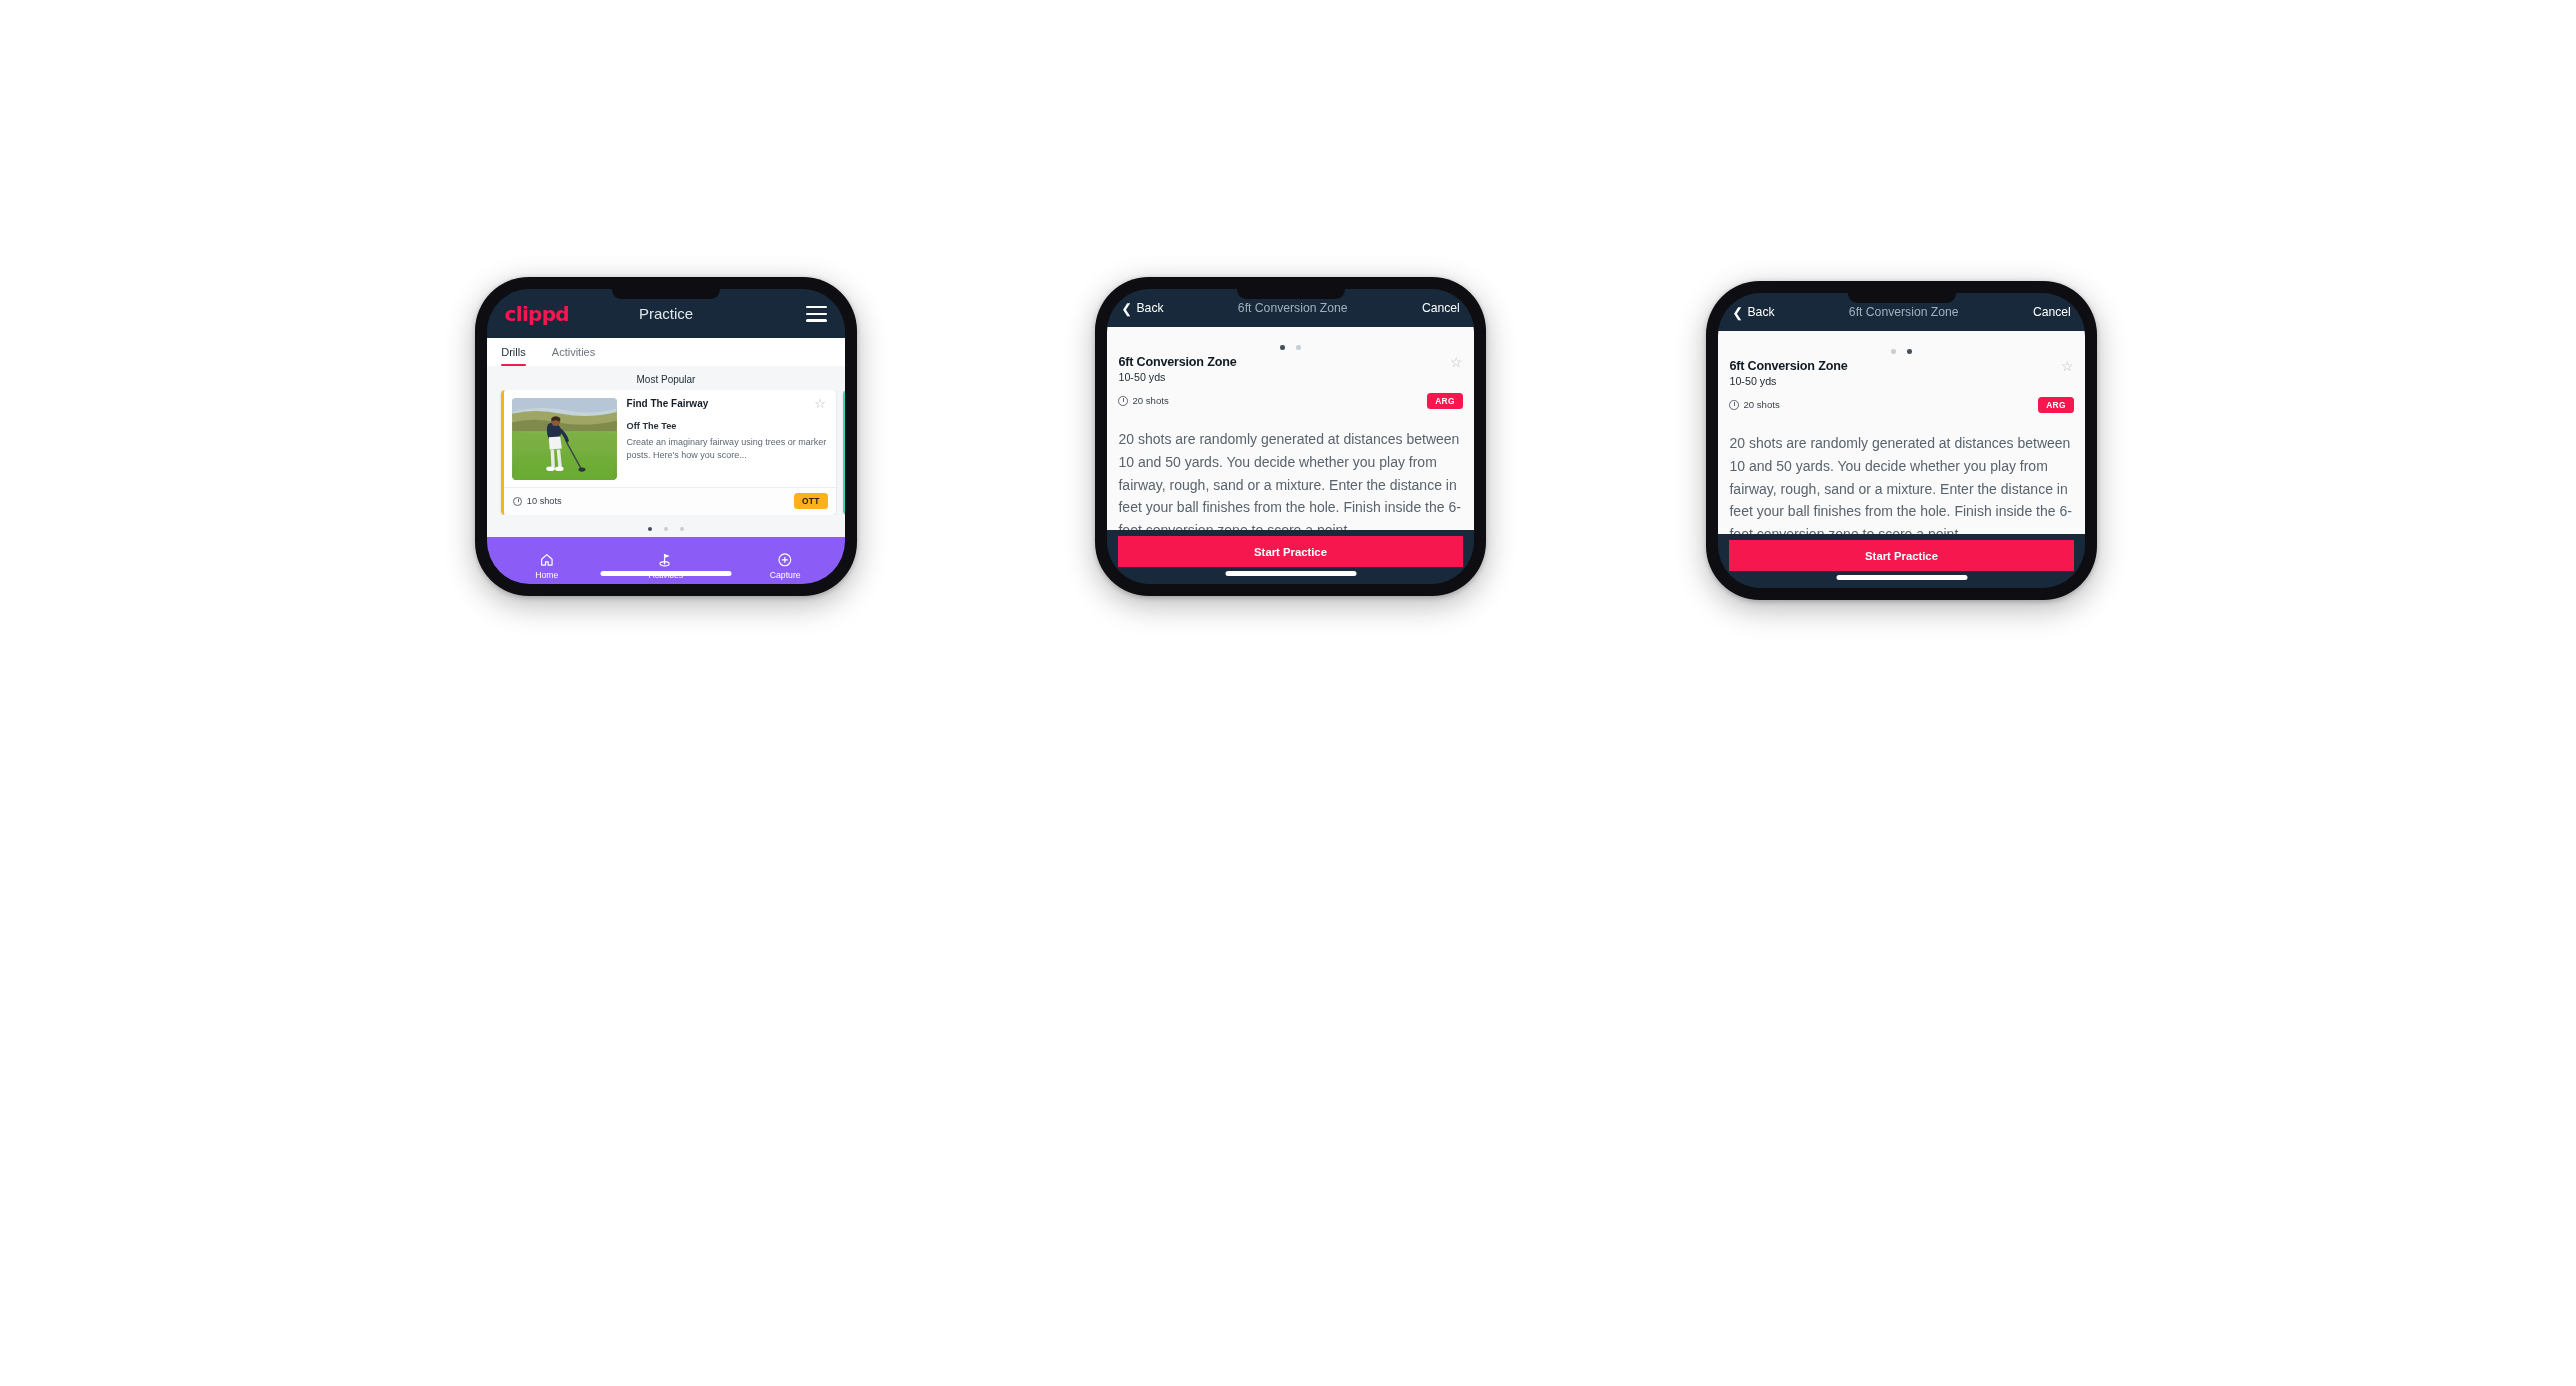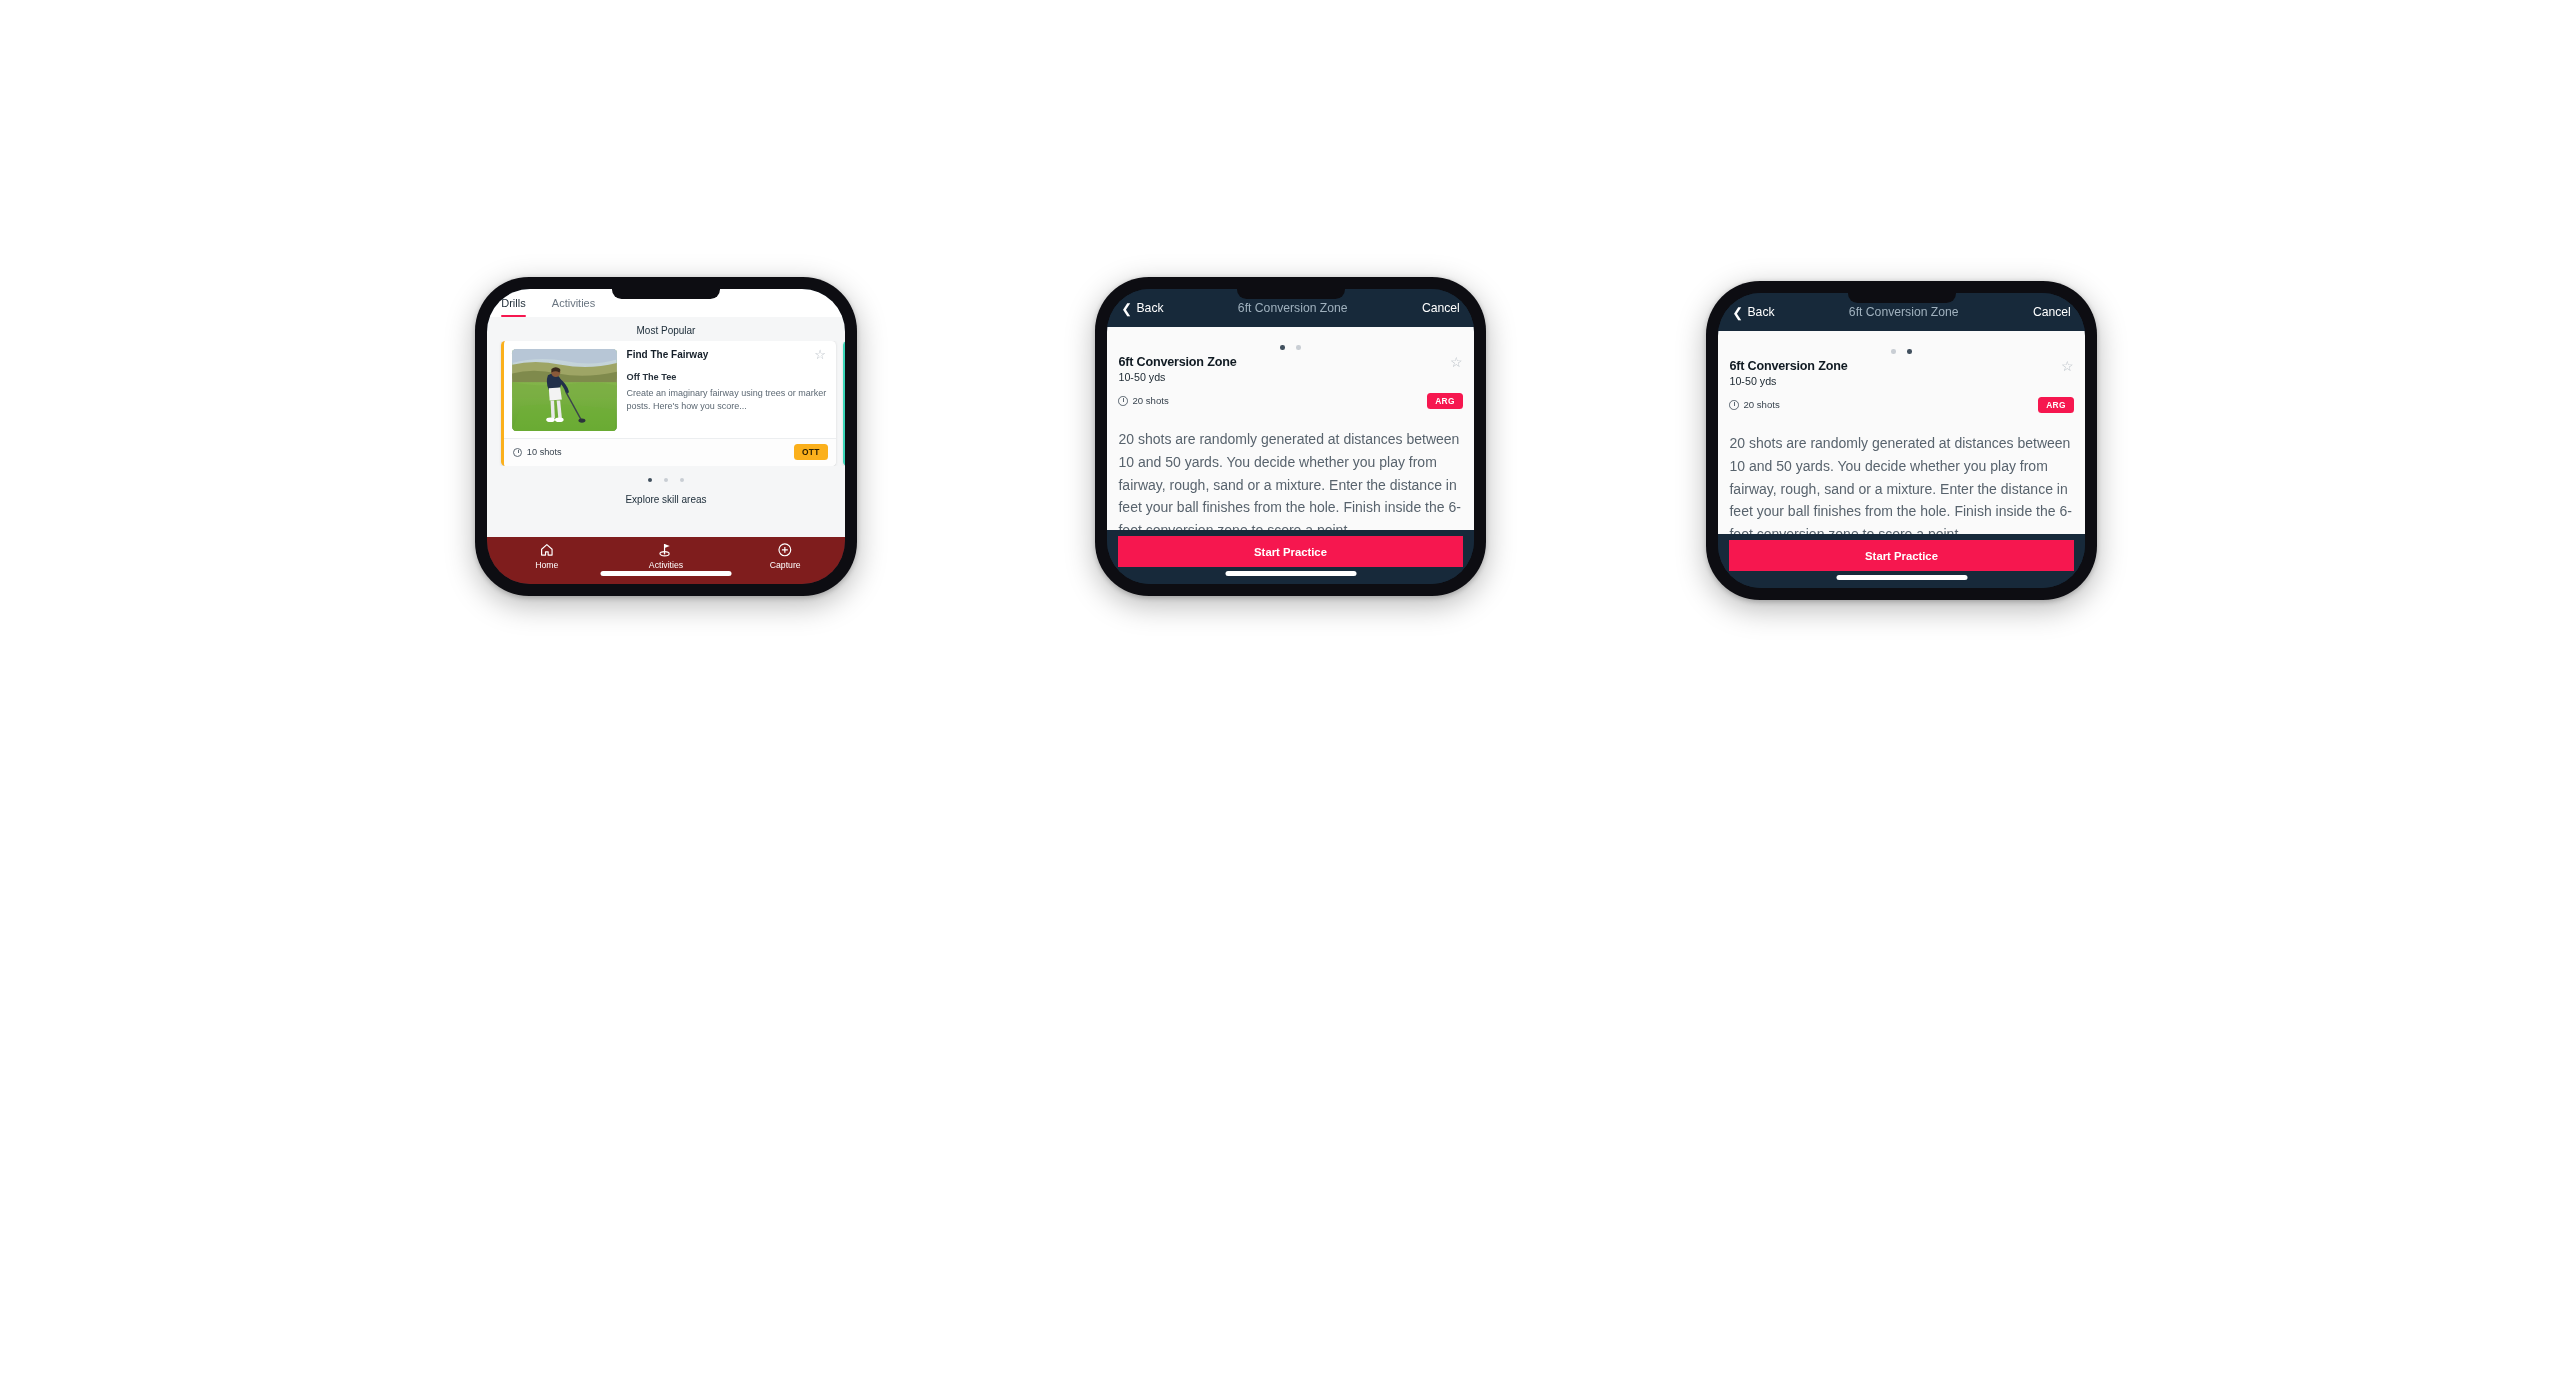--- a/index.html
+++ b/index.html
@@ -166,26 +166,26 @@
     padding: 3.1px 7.8px;
     letter-spacing: 0.3px;
   }
   .badge.arg { background: #f6174f; color: #ffffff; }
 
   .dots { display: flex; justify-content: center; gap: 11.3px; padding: 12.2px 0 3.5px 0; }
   .dot { width: 4.5px; height: 4.5px; border-radius: 50%; background: #c9ced4; }
   .dot.active { background: #41505e; }
 
   .bottomnav {
-    background: #7f1d1d;
+    background: #8b5cf6;
     flex: 0 0 auto;
     height: 47px;
     display: flex;
-    align-items: flex-start;
-    padding-top: 5px;
+    align-items: center;
+    padding-top: 12px;
     position: relative;
   }
   .navitem {
     flex: 1 1 0; text-align: center;
     color: #ffffff;
     display: flex; flex-direction: column; align-items: center; gap: 2.6px;
   }
   .navitem .nlabel { font-size: 8.7px; }
 
   
@@ -247,20 +247,29 @@
 </style>
 </head>
 <body>
 
 <div class="stage">
 
   <div class="phone" id="phone1">
     <div class="phone-inner">
       <div class="notch"></div>
 
+      <div class="appbar">
+        <div class="logo">clippd</div>
+        <div class="appbar-title">Practice</div>
+        <div class="hamburger">
+            <i></i>
+            <i></i>
+            <i></i>
+          </div>
+      </div>
 
       <div class="tabs">
         <div class="tab active">
             <span>Drills</span>
           </div>
         <div class="tab">
             <span>Activities</span>
           </div>
       </div>
 

